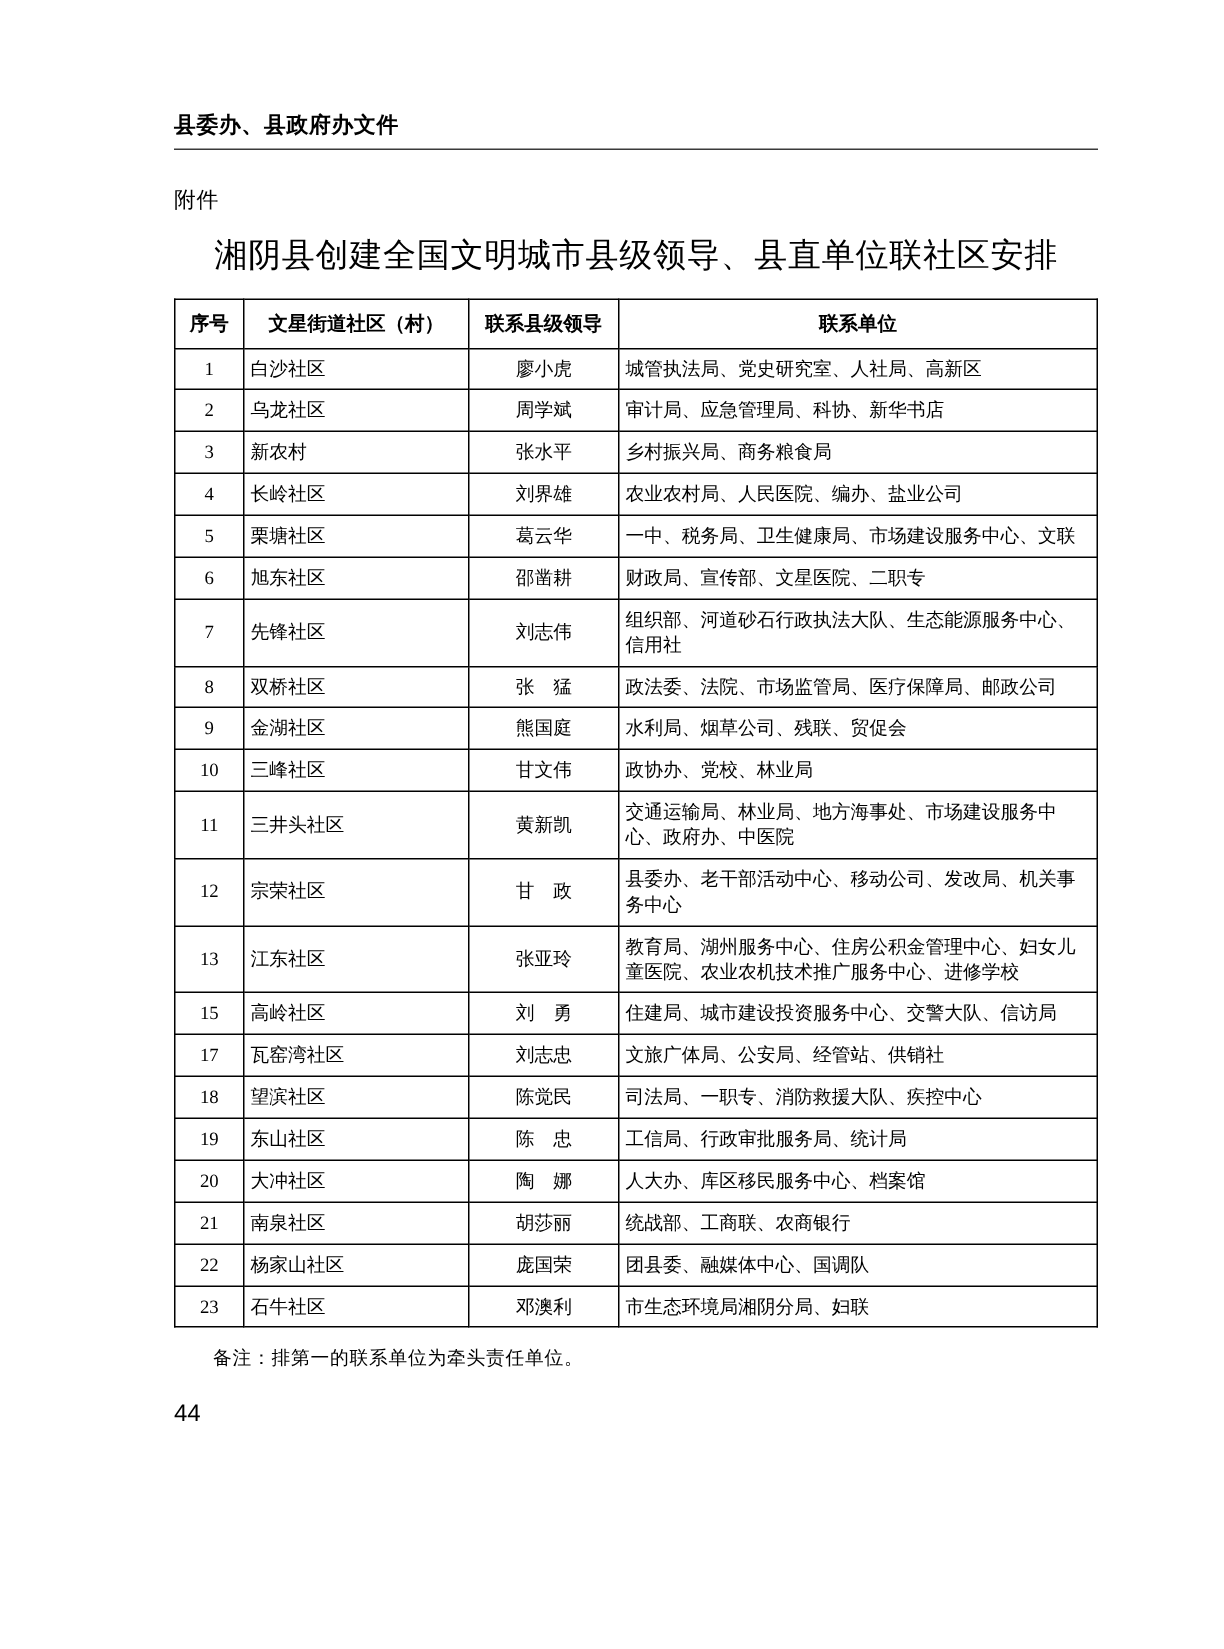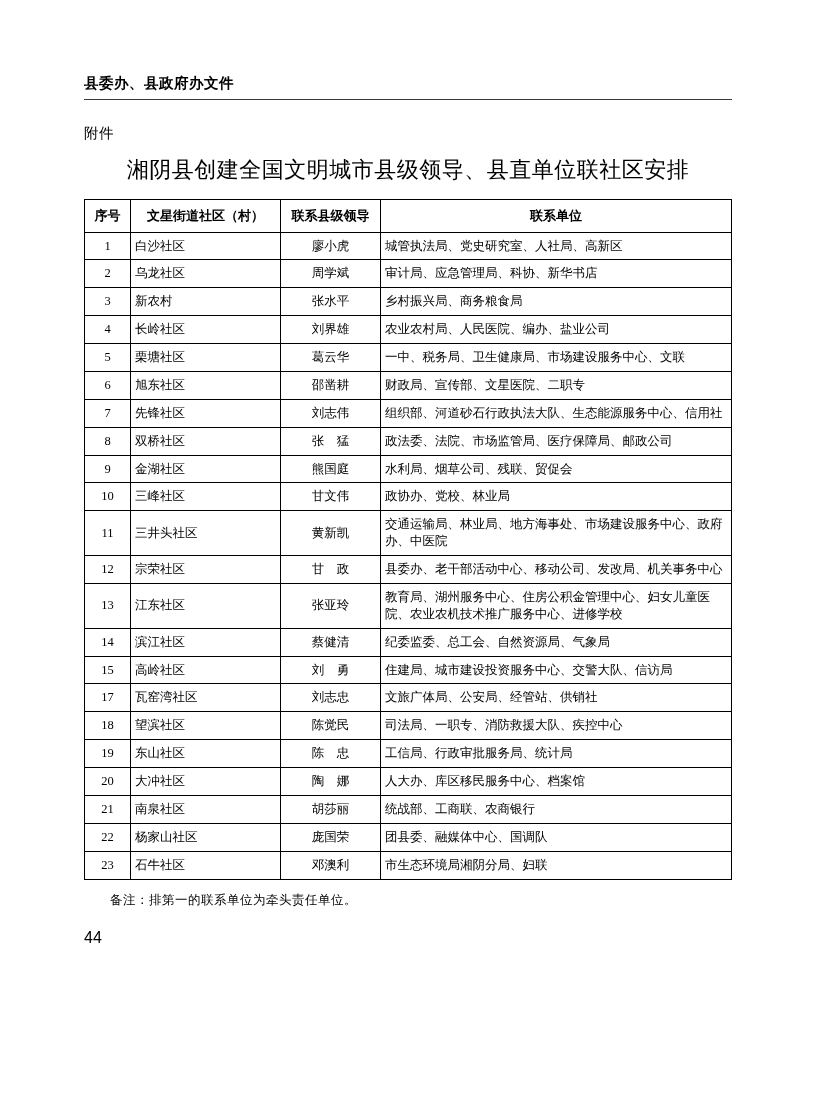--- a/index.html
+++ b/index.html
@@ -12,21 +12,21 @@
     height: 1099px;
     font-family: "Liberation Serif", "DejaVu Serif", serif;
     color: #000;
     position: relative;
     overflow: hidden;
   }
   .page {
     width: 816px;
     height: 1066px;
     box-sizing: border-box;
-    padding: 74px 84px 30px 84px;
+    padding: 74px 84px 30px 116px;
     position: relative;
   }
   .header-line {
     font-size: 14.5px;
     font-weight: bold;
     letter-spacing: 0.5px;
     padding-bottom: 6px;
   }
   .header-rule {
     border-bottom: 1.2px solid #3a3a3a;
@@ -186,26 +186,20 @@
           <td class="lead">甘　政</td>
           <td class="unit">县委办、老干部活动中心、移动公司、发改局、机关事务中心</td>
         </tr>
         <tr>
           <td class="idx">13</td>
           <td class="com">江东社区</td>
           <td class="lead">张亚玲</td>
           <td class="unit">教育局、湖州服务中心、住房公积金管理中心、妇女儿童医院、农业农机技术推广服务中心、进修学校</td>
         </tr>
         <tr>
-          <td class="idx">14</td>
-          <td class="com">滨江社区</td>
-          <td class="lead">蔡健清</td>
-          <td class="unit">纪委监委、总工会、自然资源局、气象局</td>
-        </tr>
-        <tr>
           <td class="idx">15</td>
           <td class="com">高岭社区</td>
           <td class="lead">刘　勇</td>
           <td class="unit">住建局、城市建设投资服务中心、交警大队、信访局</td>
         </tr>
         <tr>
           <td class="idx">17</td>
           <td class="com">瓦窑湾社区</td>
           <td class="lead">刘志忠</td>
           <td class="unit">文旅广体局、公安局、经管站、供销社</td>

